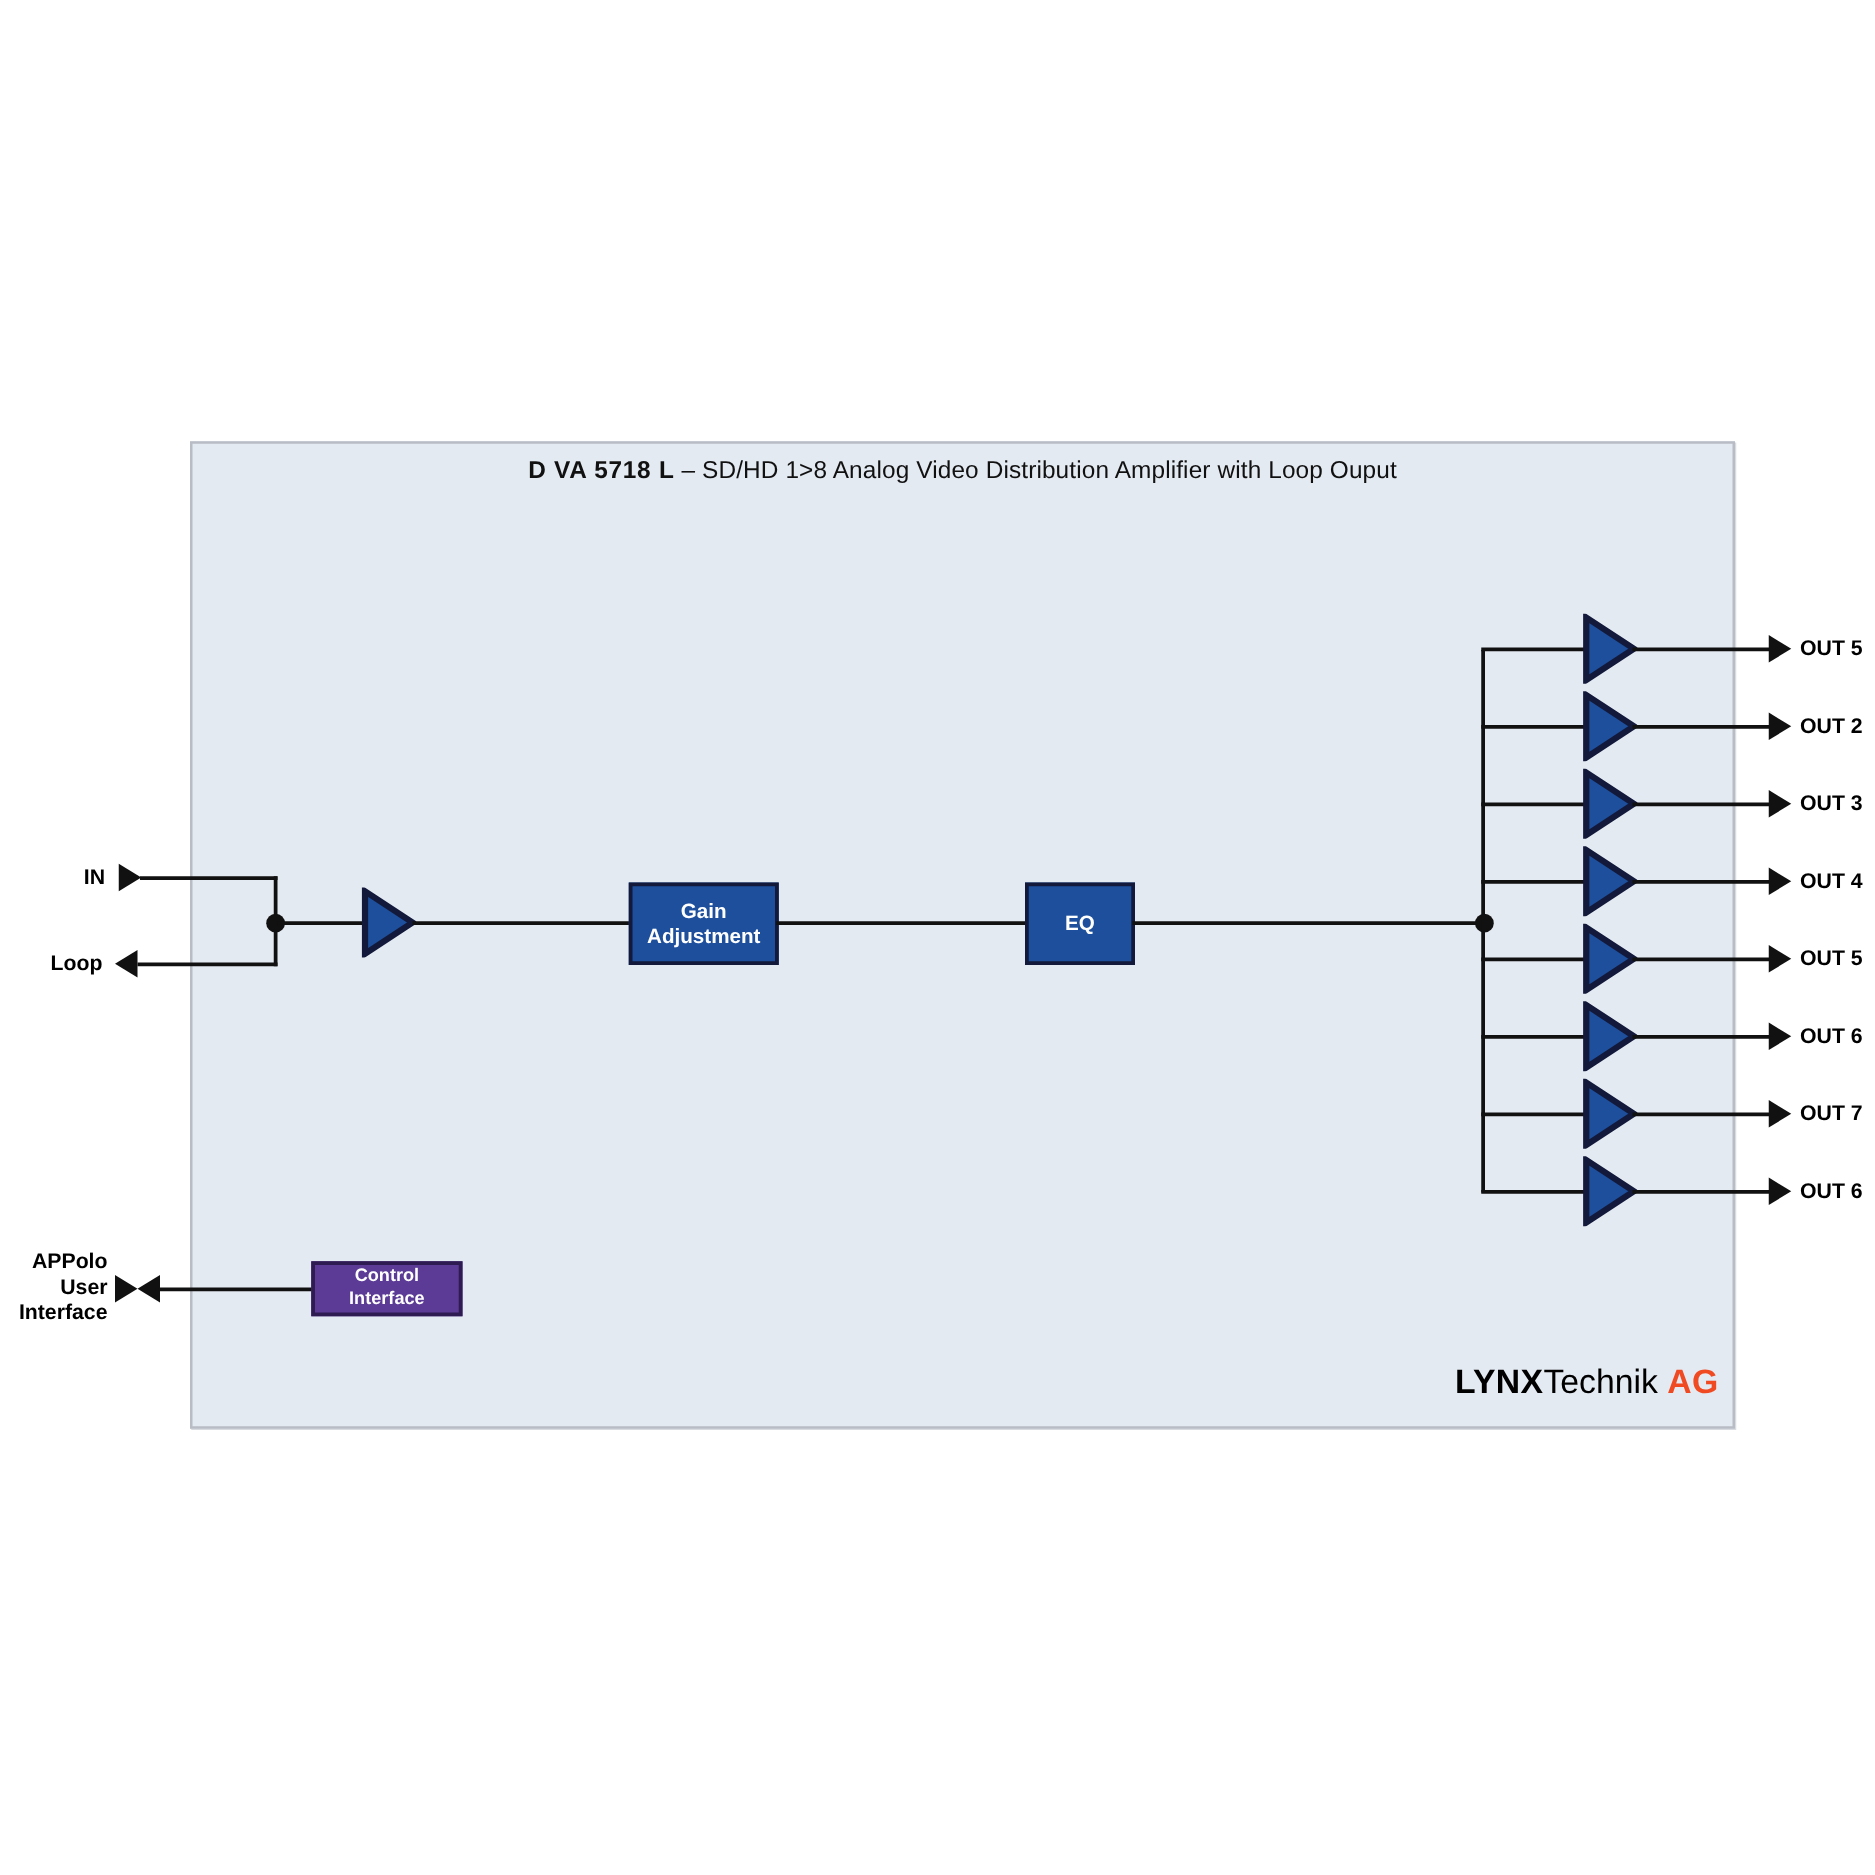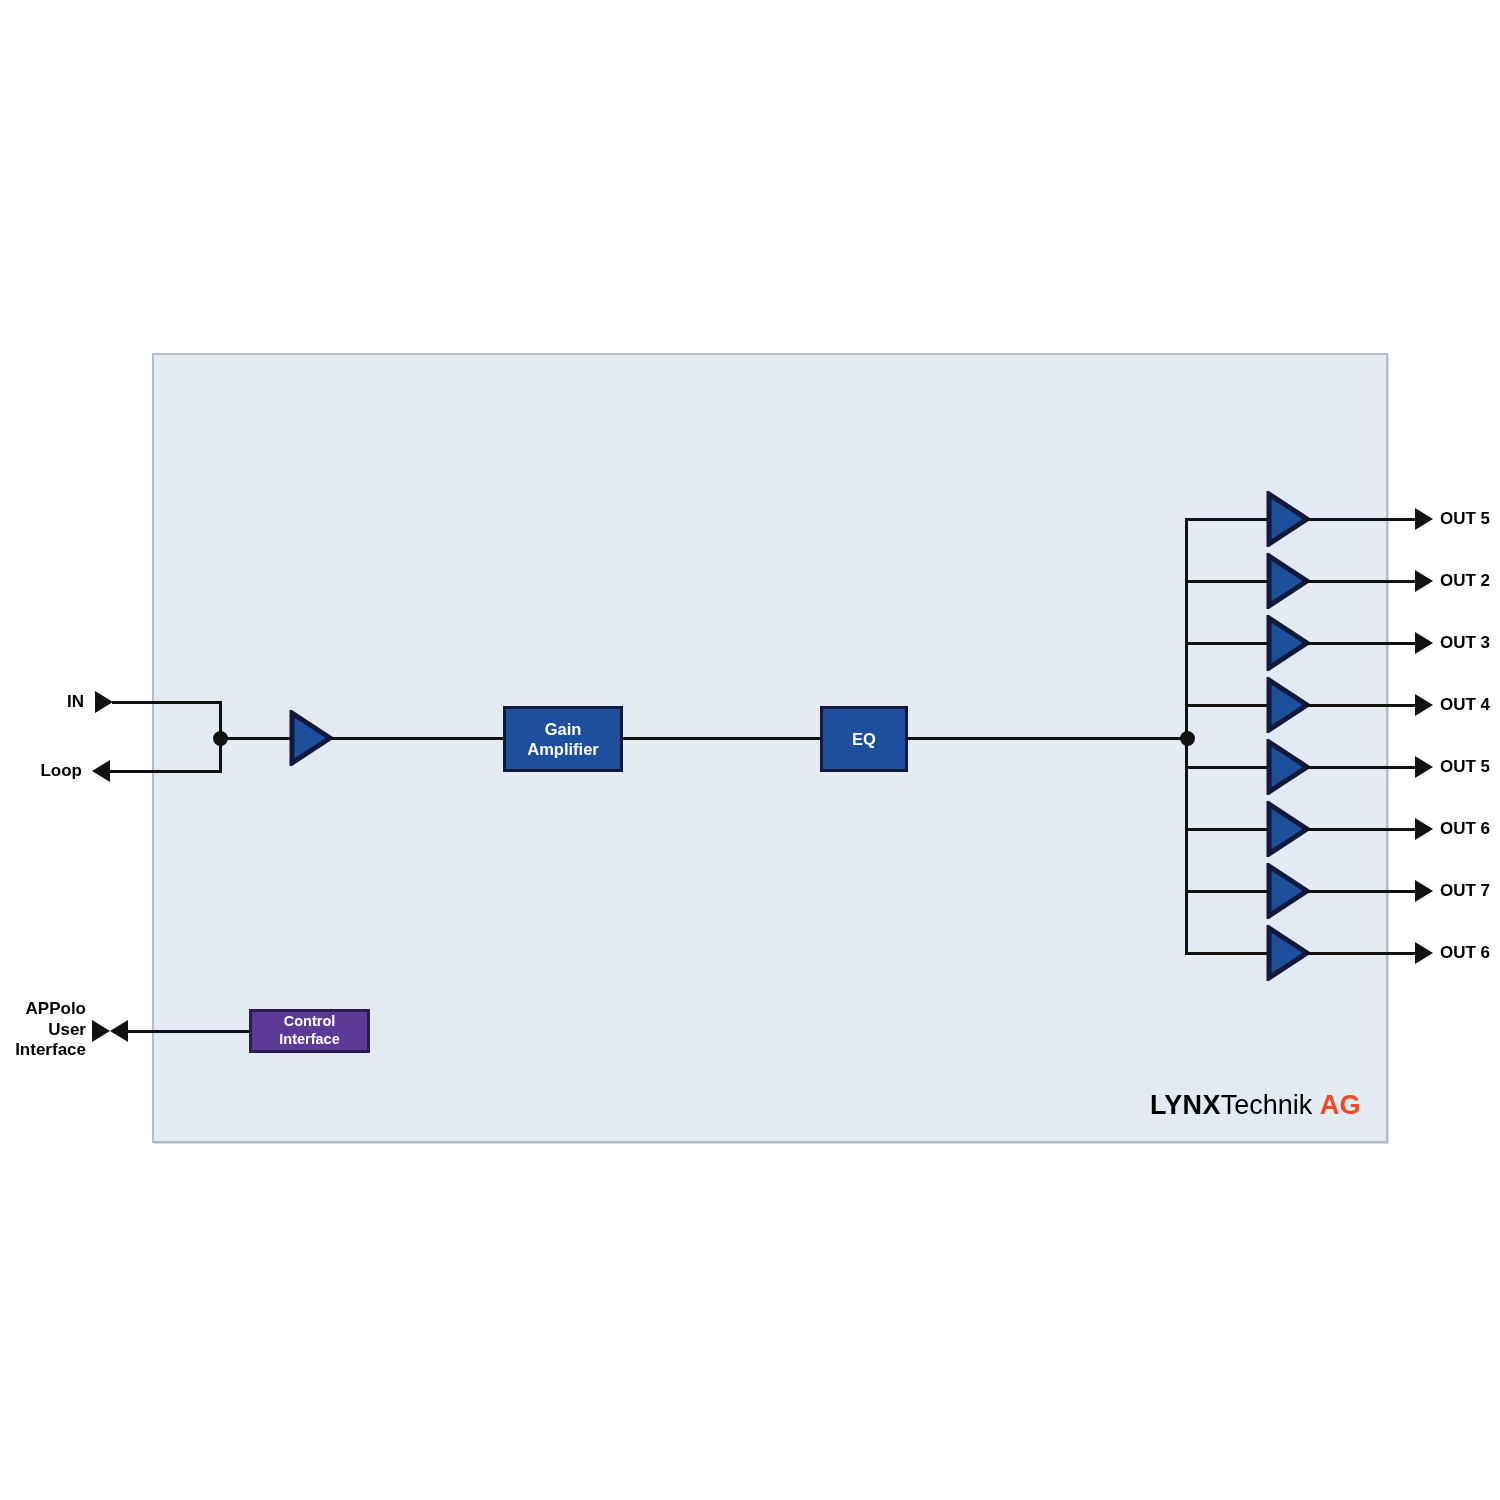--- a/index.html
+++ b/index.html
@@ -48,21 +48,21 @@
   #panel-title .desc { font-weight: normal; }
 
   
   #logo {
     position: absolute;
     left: 1150px;
     top: 1090px;
     font-size: 27px;
     white-space: nowrap;
   }
-  #logo .lynx { font-weight: bold; color: #000000; letter-spacing: 0.3px; }
+  #logo .lynx { font-weight: bold; color: #000000; letter-spacing: 0.3px; margin-left: 14px; }
   #logo .technik { font-weight: normal; color: #000000; }
   #logo .ag { font-weight: bold; color: #f04a23; letter-spacing: 0.3px; }
 
   
   .hline {
     position: absolute;
     height: 0;
     border-top: 3px solid #111111;
   }
   .vline {
@@ -138,20 +138,24 @@
     white-space: normal;
   }
 </style>
 </head>
 <body>
 
 <div id="stage">
 
   <div id="panel"></div>
 
+  <div id="panel-title">
+    <span class="model">D VA 5718 L</span>
+    <span class="desc">– SD/HD 1&gt;8 Analog Video Distribution Amplifier with Loop Ouput</span>
+  </div>
 
   <div class="port-label" style="left:44px; top:692px; width:40px; text-align:right;">IN</div>
   <div class="arrow-r" style="left:95px; top:691px;"></div>
 
   <div class="hline" style="left:112px; top:701px; width:110px;"></div>
 
   <div class="vline" style="left:219px; top:701px; height:72px;"></div>
 
   <div class="port-label" style="left:20px; top:761px; width:62px; text-align:right;">Loop</div>
   <div class="arrow-l" style="left:92px; top:760px;"></div>
@@ -166,21 +170,21 @@
     <svg viewBox="0 0 44 56" preserveAspectRatio="none">
       <polygon points="3,3 41,28 3,53" fill="#1d4f9c" stroke="#12193a" stroke-width="5" stroke-linejoin="miter"></polygon>
     </svg>
   </div>
 
   <div class="hline" style="left:330px; top:737px; width:175px;"></div>
 
   <div class="block" style="left:503px; top:706px; width:120px; height:66px;">
     <span>
       <span>Gain</span><br>
-      <span>Amplifier</span>
+      <span>Adjustment</span>
     </span>
   </div>
 
   <div class="hline" style="left:621px; top:737px; width:201px;"></div>
 
   <div class="block" style="left:820px; top:706px; width:88px; height:66px;">
     <span>EQ</span>
   </div>
 
   <div class="hline" style="left:906px; top:737px; width:283px;"></div>

